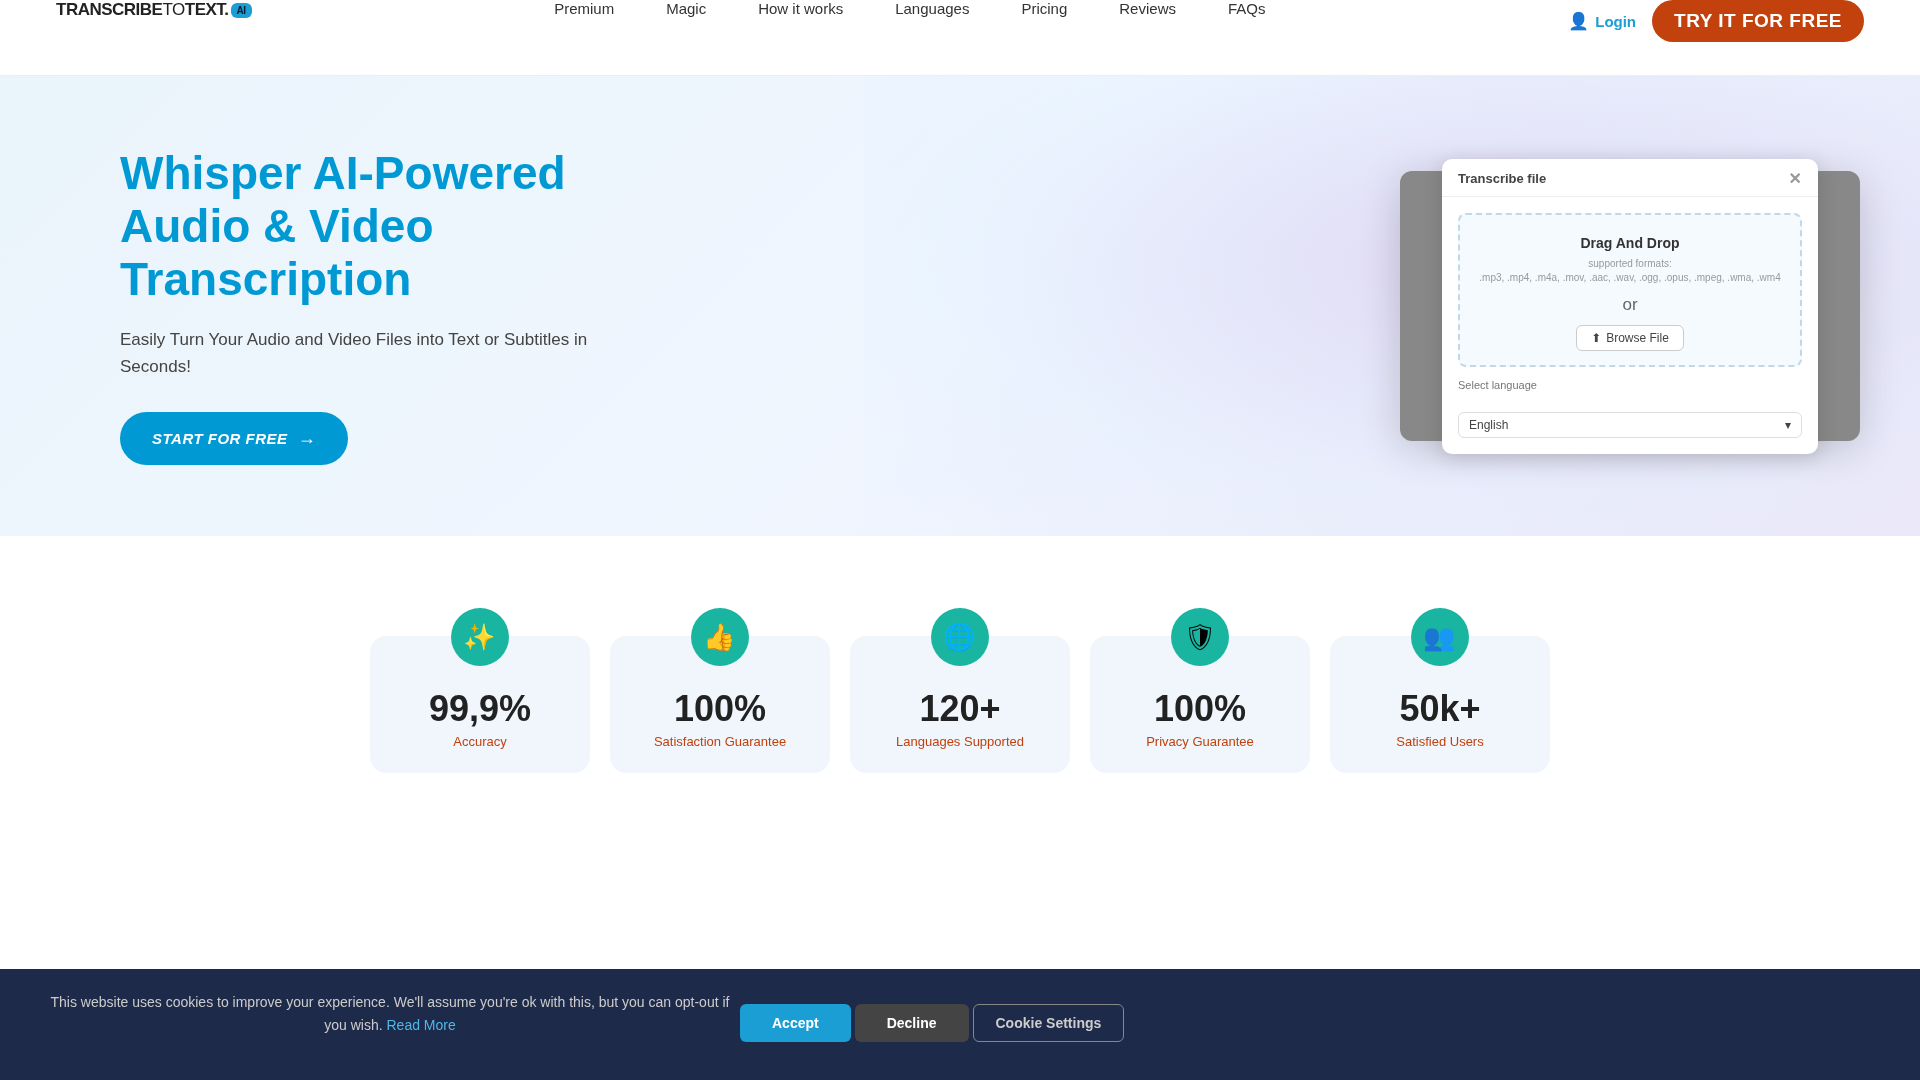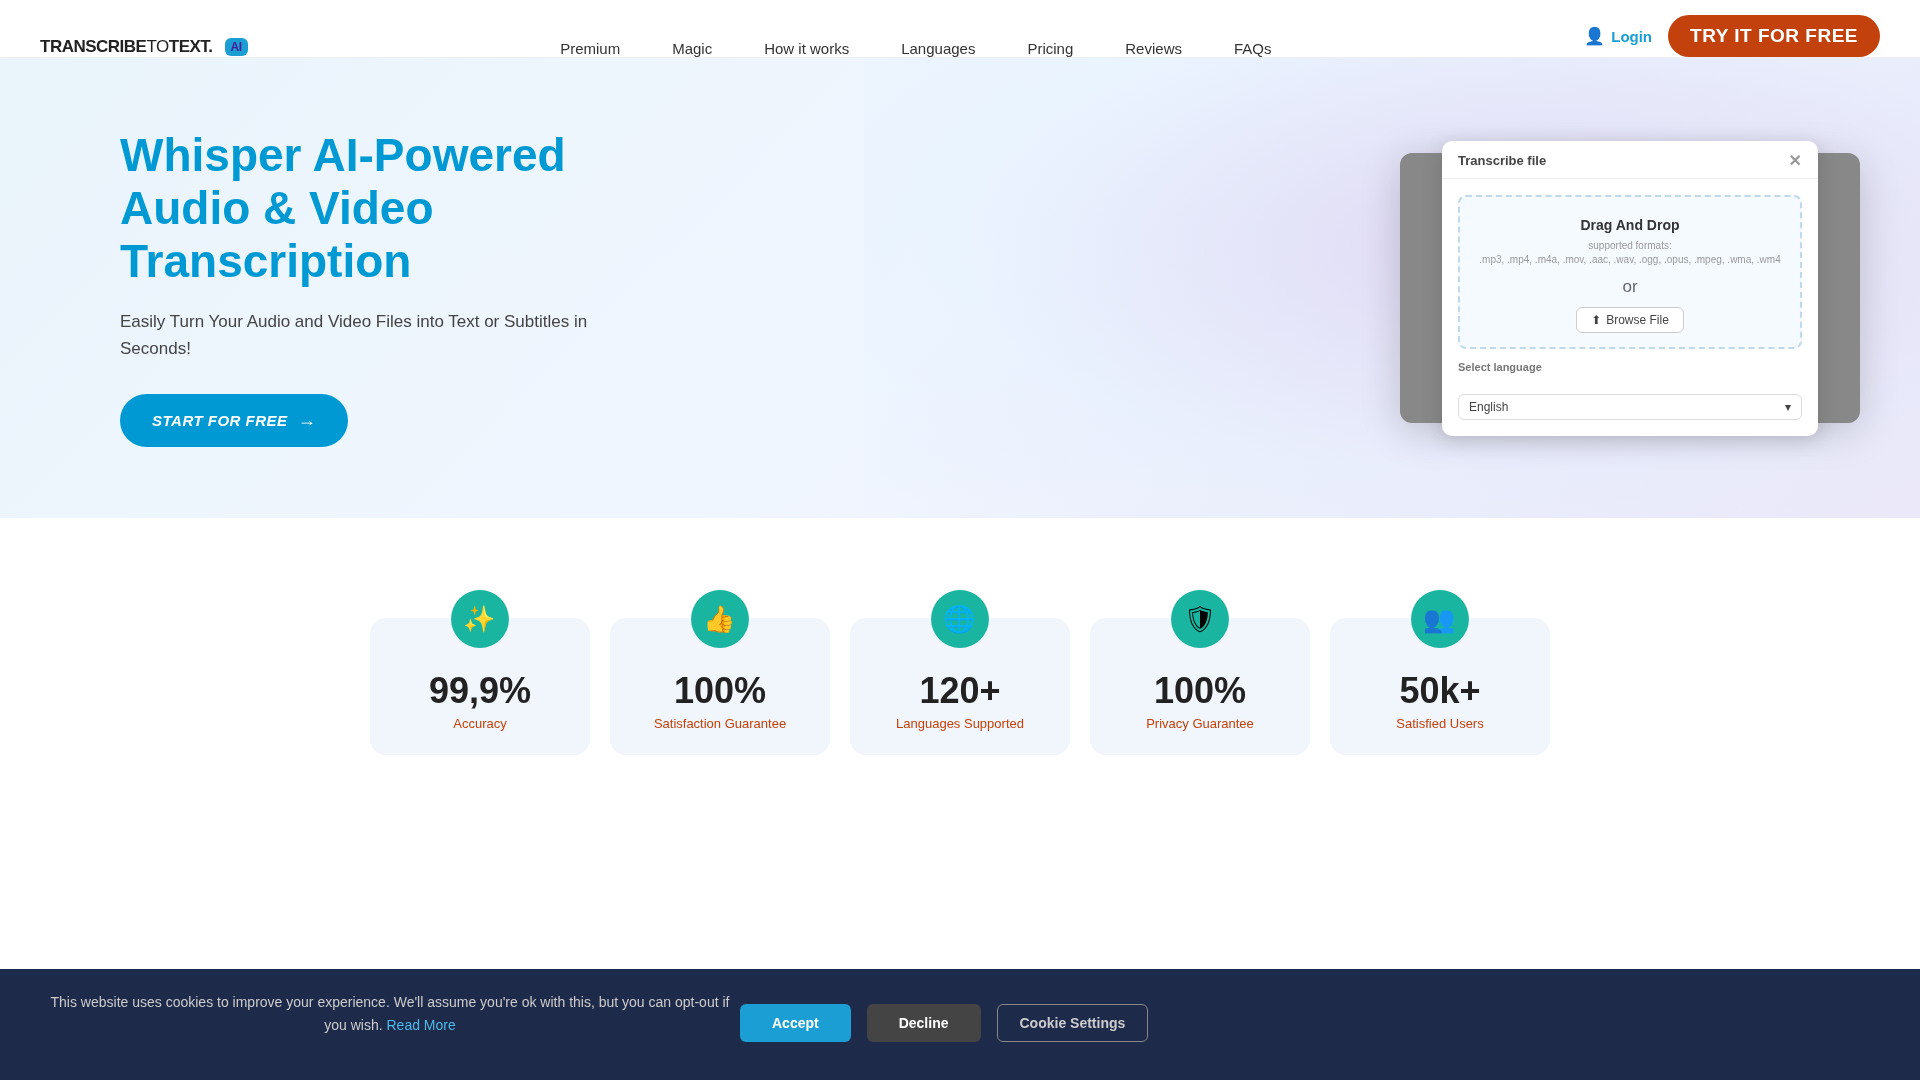--- a/index.html
+++ b/index.html
@@ -1,48 +1,48 @@
 <!DOCTYPE html>
 <html><head>
   <meta charset="utf-8">
   <style>
     * { margin: 0; padding: 0; box-sizing: border-box; }
     body { font-family: -apple-system, BlinkMacSystemFont, 'Segoe UI', Arial, sans-serif; background: #fff; overflow-x: hidden; }
 
     
     .navbar {
       display: flex;
-      align-items: flex-end;
+      align-items: flex-start;
       justify-content: space-between;
-      padding: 0 40px;
-      height: 58px;
+      padding: 0 56px;
+      height: 76px;
       background: #fff;
       border-bottom: 1px solid #eee;
       position: relative;
       z-index: 100;
     }
     .navbar-logo {
       display: flex;
       align-items: center;
       font-size: 17px;
       font-weight: 700;
       color: #222;
       letter-spacing: -0.5px;
     }
     .logo-ai-box {
       display: inline-flex;
       align-items: center;
       justify-content: center;
       background: #1a9ed4;
-      color: #4c1d95;
-      font-size: 12px;
+      color: #0f172a;
+      font-size: 10px;
       font-weight: 800;
       border-radius: 6px;
       padding: 2px 6px;
-      margin-left: 12px;
+      margin-left: 2px;
     }
     .navbar-nav {
       display: flex;
       align-items: center;
       gap: 52px;
     }
     .navbar-nav a {
       text-decoration: none;
       color: #333;
       font-size: 15px;
@@ -214,21 +214,20 @@
       background: #fff;
       cursor: pointer;
     }
     .lang-select-area {
       margin-top: 8px;
     }
     .lang-label {
       font-size: 11px;
       color: #777;
       margin-bottom: 21px;
-      font-weight: bold;
     }
     .lang-select-box {
       border: 1px solid #ddd;
       border-radius: 6px;
       padding: 5px 10px;
       font-size: 12px;
       color: #444;
       display: flex;
       align-items: center;
       justify-content: space-between;
@@ -305,21 +304,21 @@
       max-width: 700px;
       margin-bottom: 18px;
       line-height: 1.6;
     }
     .cookie-text a {
       color: #4db8e8;
       text-decoration: none;
     }
     .cookie-actions {
       display: flex;
-      gap: 16px;
+      gap: 4px;
     }
     .cookie-accept {
       background: #1a9ed4;
       color: #fff;
       border: none;
       padding: 10px 32px;
       border-radius: 6px;
       font-size: 14px;
       font-weight: 600;
       cursor: pointer;

